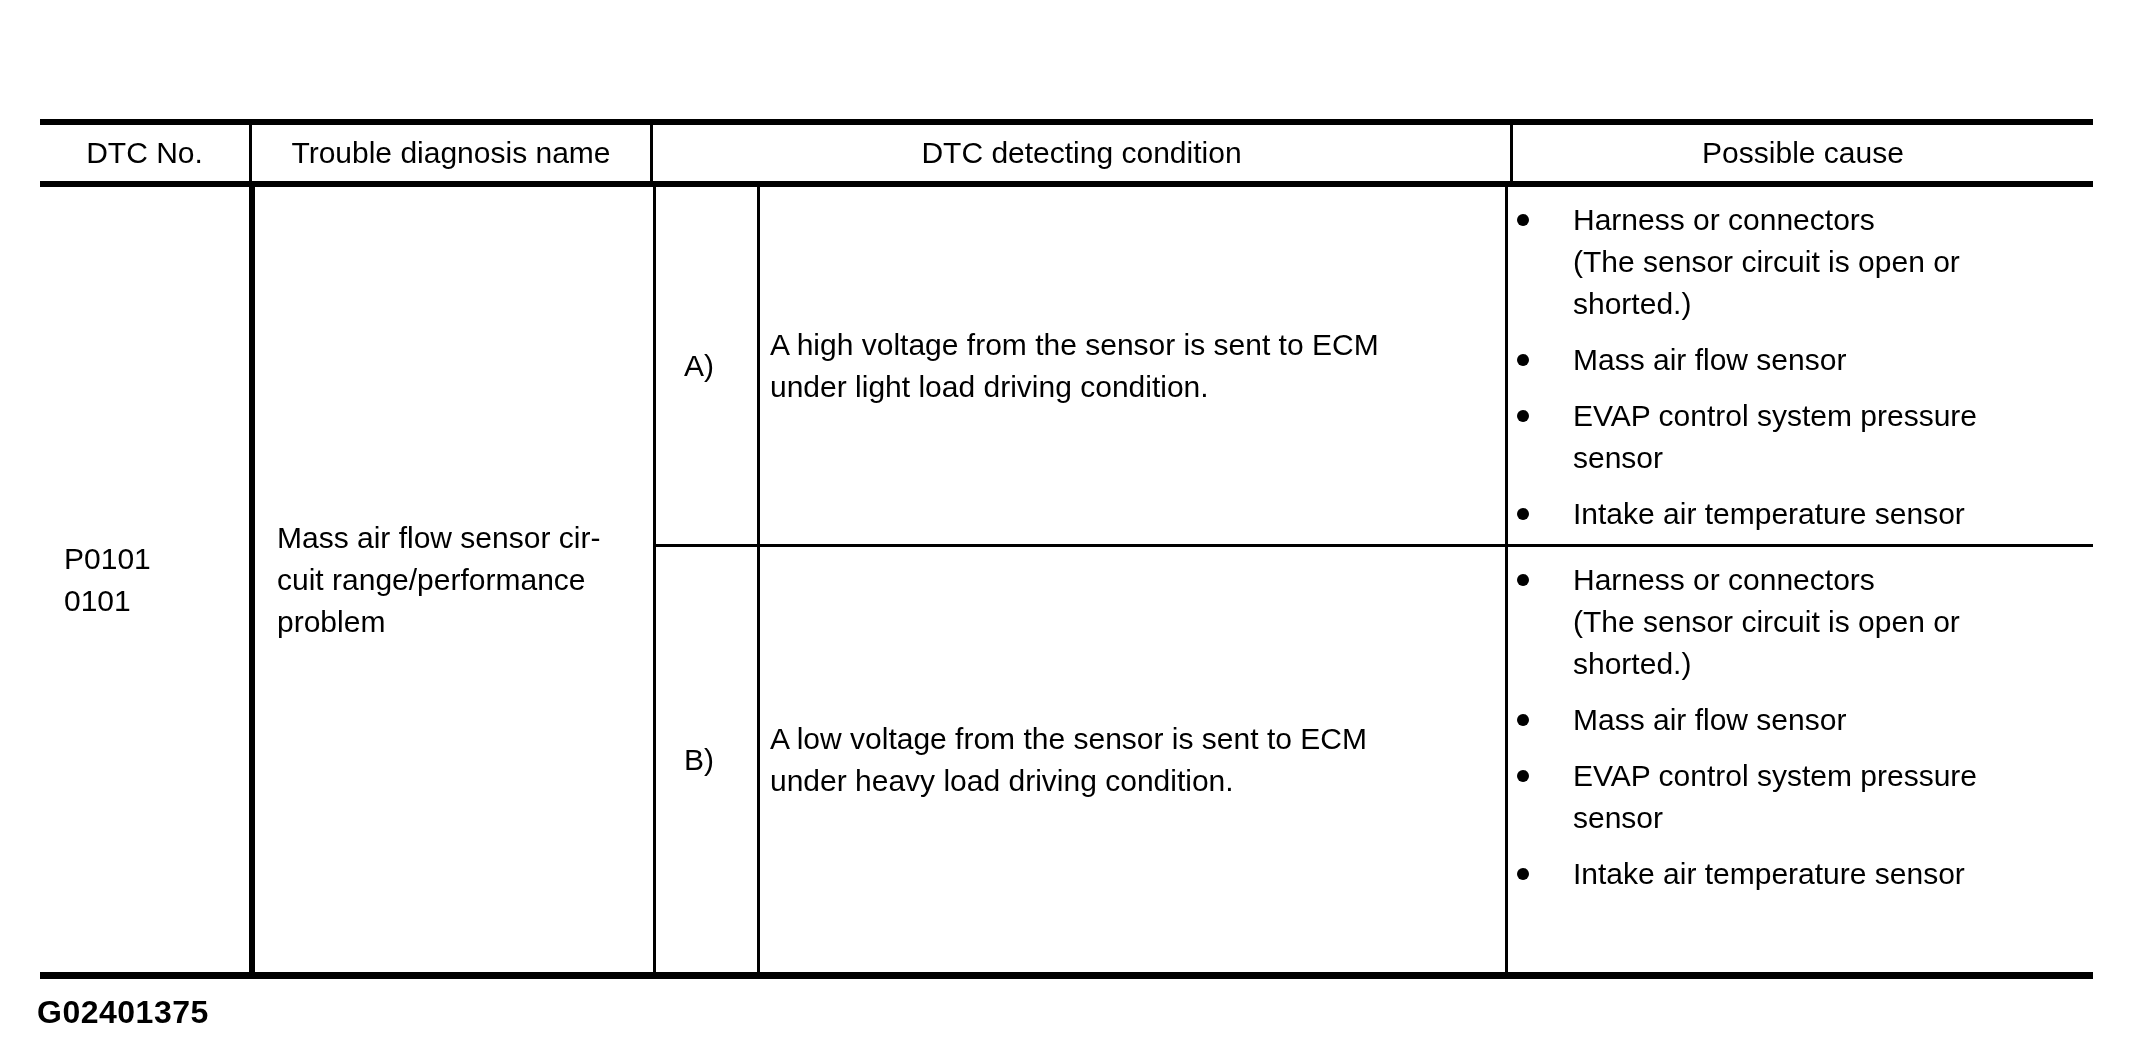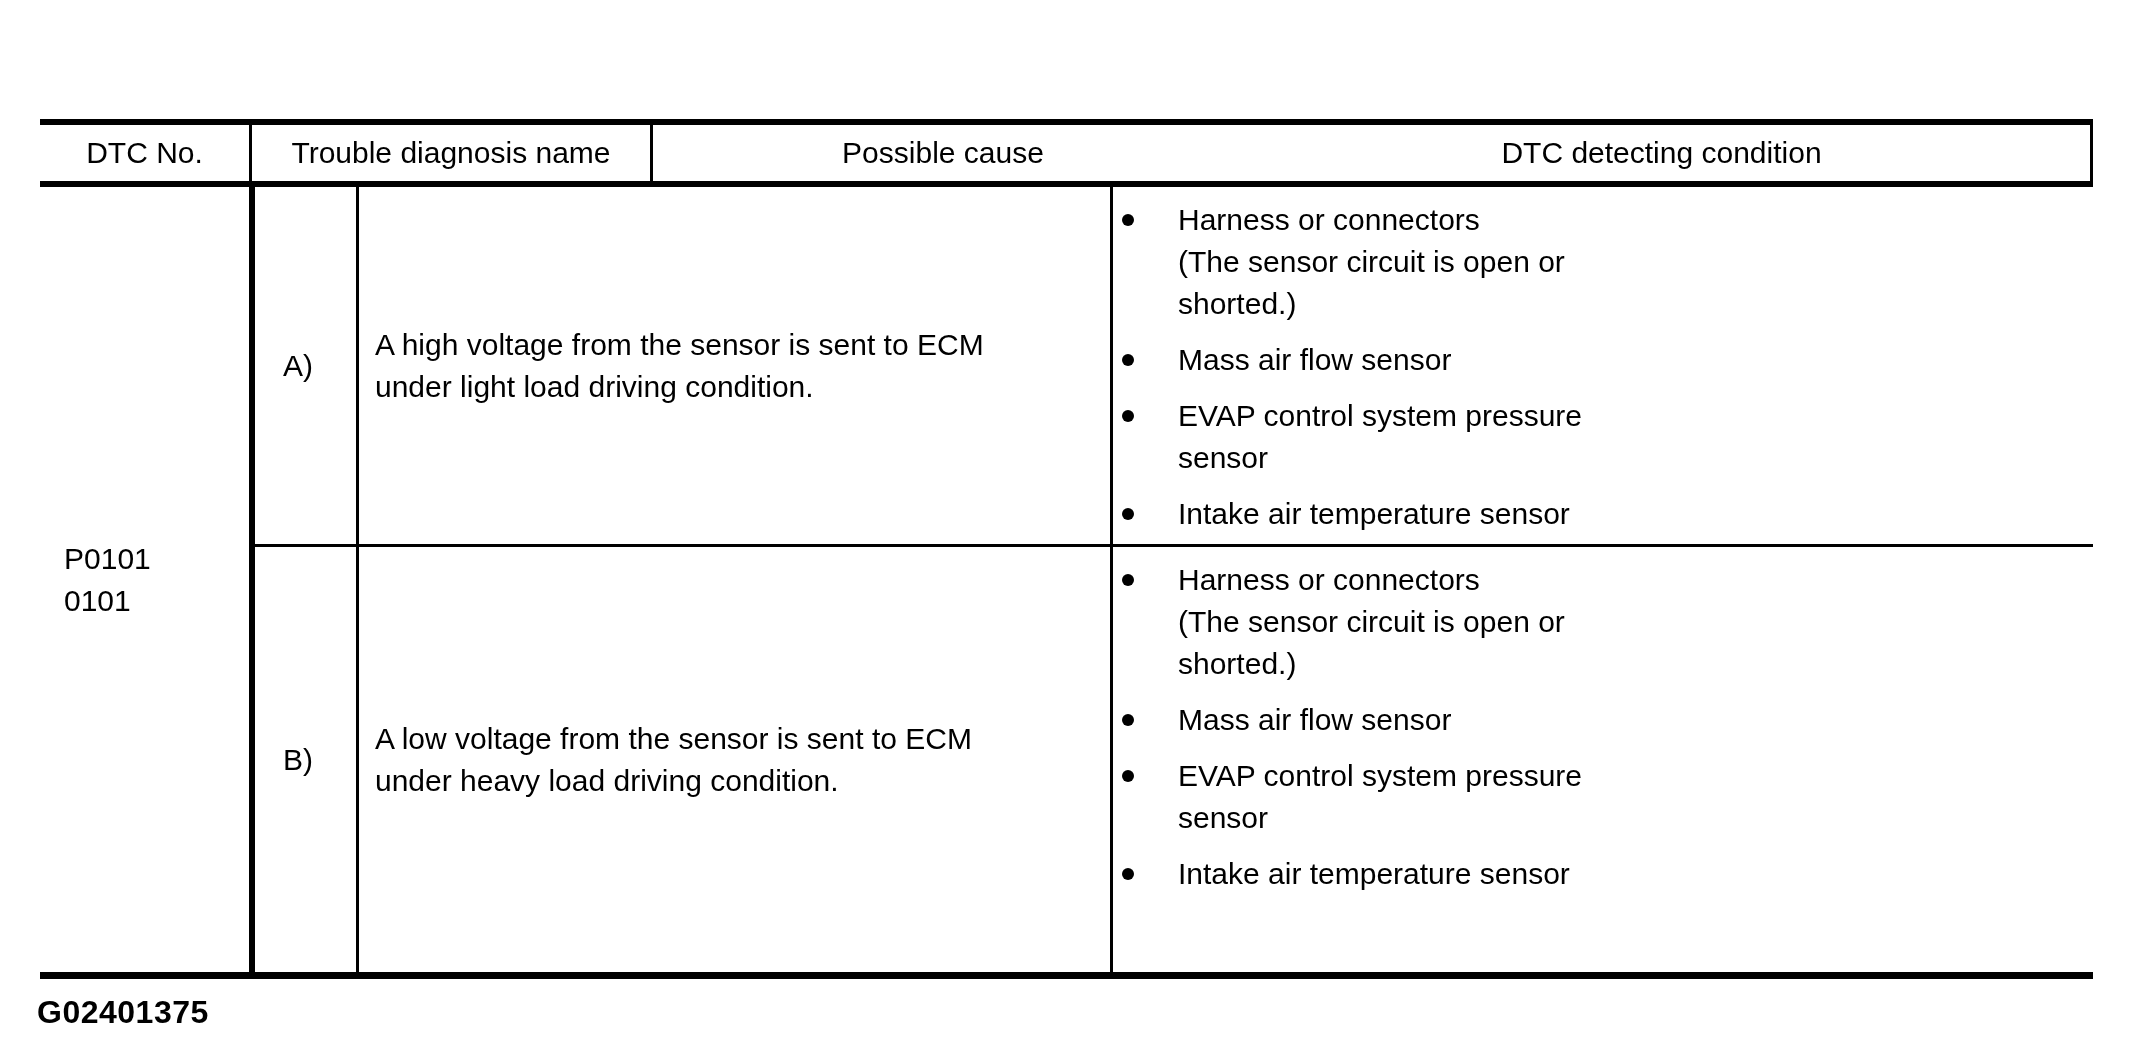--- a/index.html
+++ b/index.html
@@ -72,21 +72,21 @@
     width: 73px;
     padding-left: 28px;
     border-right: 3px solid #000;
     display: flex;
     align-items: center;
     font-size: 30px;
     box-sizing: content-box;
   }
   .sub-text {
     width: 735px;
-    padding-left: 16px;
+    padding-left: 10px;
     border-right: 3px solid #000;
     display: flex;
     align-items: center;
     font-size: 30px;
     line-height: 42px;
     white-space: pre-line;
     box-sizing: content-box;
   }
   .sub-causes {
     flex: 1;
@@ -127,29 +127,32 @@
 </head>
 <body>
 
 <div class="canvas">
 
   <div class="dtc-table">
 
     <div class="header-row">
       <div class="hcell hc1">DTC No.</div>
       <div class="hcell hc2">Trouble diagnosis name</div>
+      <div class="hcell hc3">DTC detecting condition</div>
       <div class="hcell hc4">Possible cause</div>
-      <div class="hcell hc3">DTC detecting condition</div>
     </div>
 
     <div class="body-row">
 
       <div class="cell-dtc">P0101
 0101</div>
 
+      <div class="cell-trouble">Mass air flow sensor cir-
+cuit range/performance
+problem</div>
 
       <div class="cond-cause">
 
         <div class="section section-a">
           <div class="sub-label">A)</div>
           <div class="sub-text">A high voltage from the sensor is sent to ECM
 under light load driving condition.</div>
           <div class="sub-causes">
             <ul class="cause-list">
               <li><span class="bullet"></span><span>Harness or connectors

